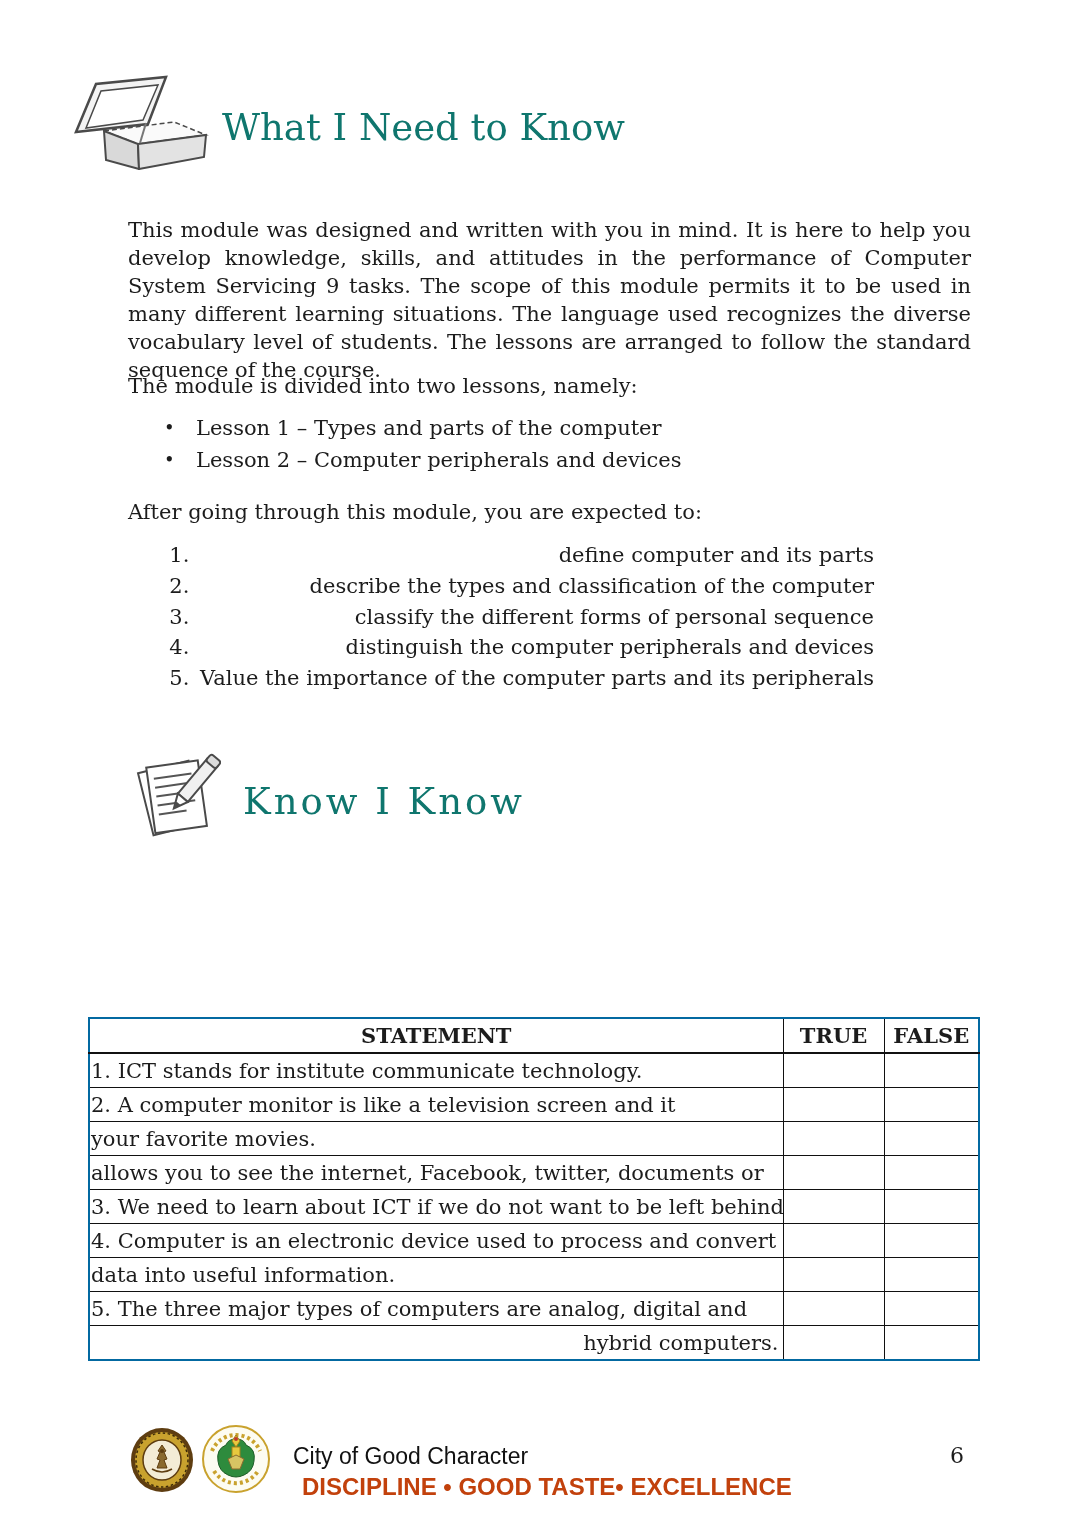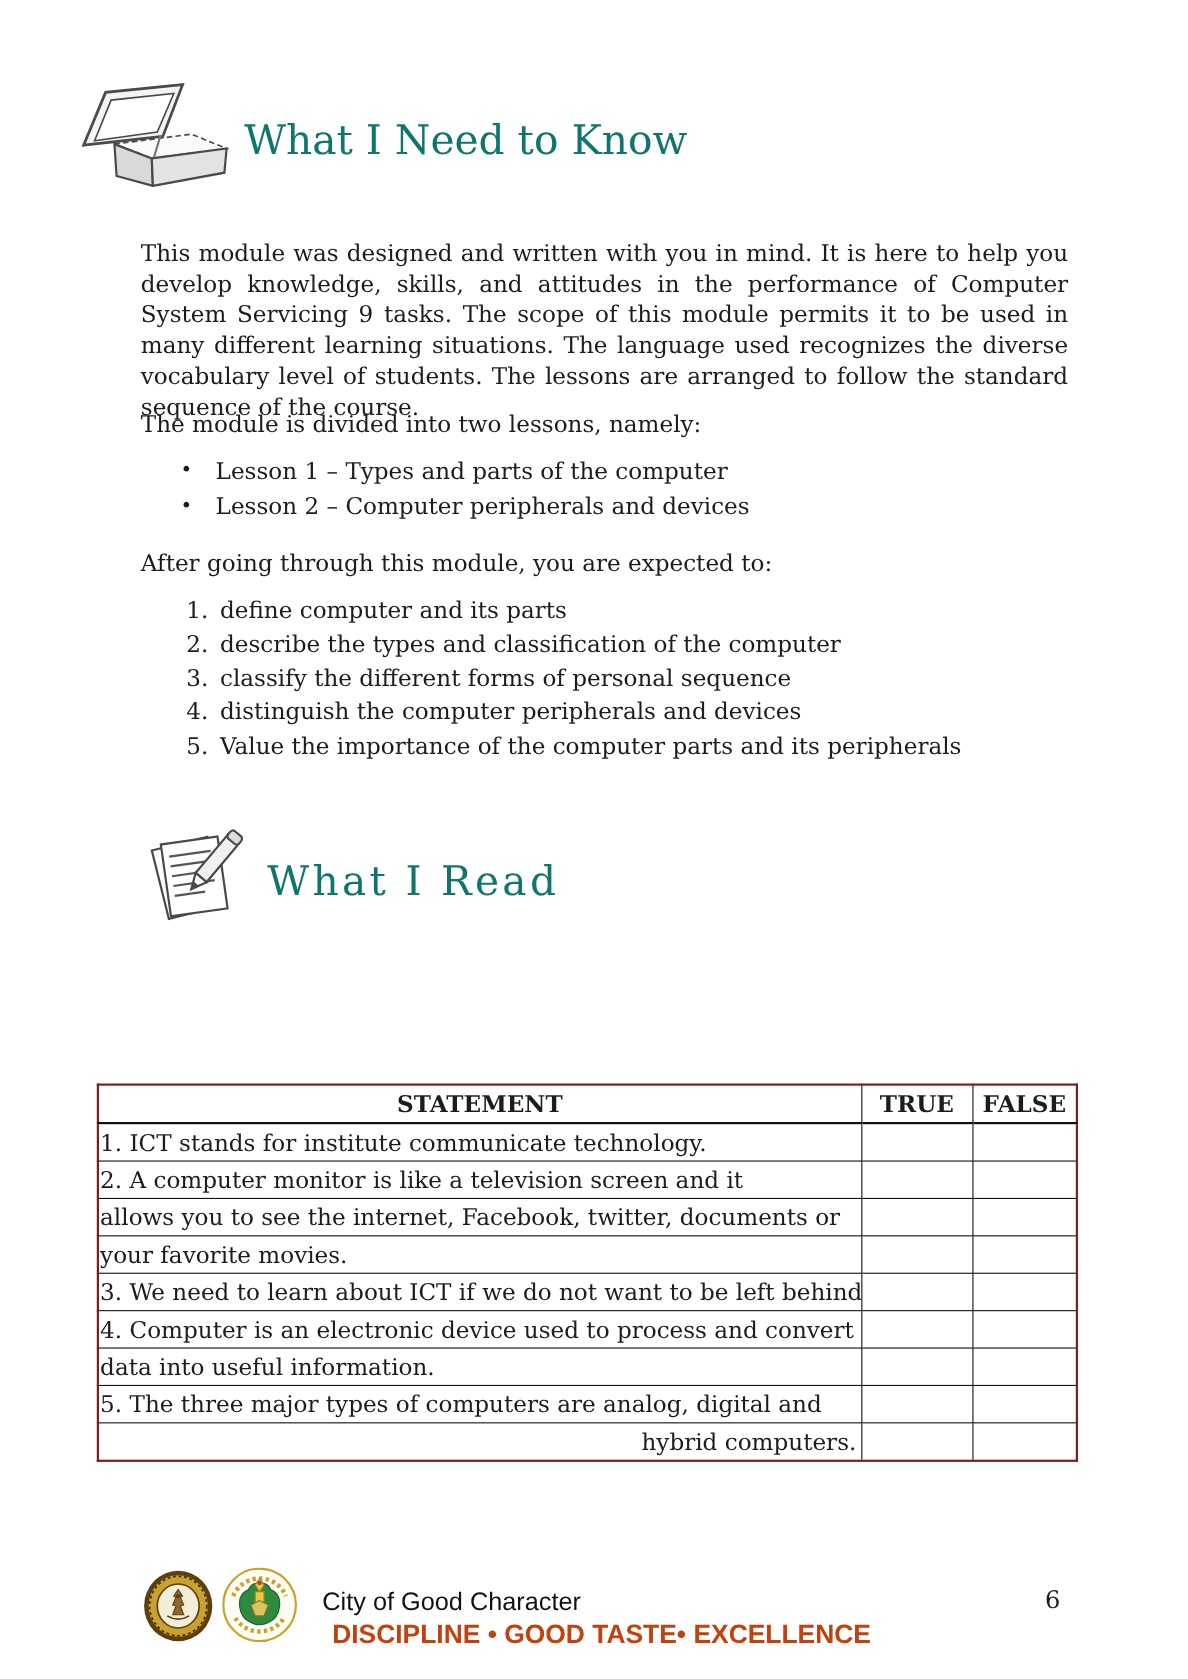--- a/index.html
+++ b/index.html
@@ -34,38 +34,38 @@
   ul.lessons li{
     font-size:21px;line-height:32px;
     padding-left:36px;position:relative;
   }
   ul.lessons li::before{
     content:"•";
     position:absolute;left:4px;top:0;
     font-size:18px;
   }
   ol.objectives{
-    margin:0;padding:0 0 0 36px;
+    margin:0;padding:0 0 0 36px;text-align:right;
   }
   ol.objectives li{
     font-size:21px;line-height:30.8px;
     padding-left:4px;
   }
 
   
   table.quiz{
     border-collapse:collapse;
     width:890px;
     table-layout:fixed;
     font-size:21px;
   }
   table.quiz,table.quiz td,table.quiz th{
     border:1px solid #111;
   }
-  table.quiz{border:2px solid #7f1d1d;}
+  table.quiz{border:2px solid #0369a1;margin-top:32px;}
   table.quiz th{
     height:33px;
     font-weight:700;
     text-align:center;
     border-bottom:2px solid #111;
     padding:0;
   }
   table.quiz td{
     height:33px;
     padding:0 4px 0 1px;
@@ -154,21 +154,21 @@
       </g>
 
       <g transform="rotate(40 60 40)">
         <rect x="52" y="8" width="13" height="46" fill="#f0f0f0" stroke="#4a4a4a" stroke-width="2"></rect>
         <rect x="52" y="2" width="13" height="9" rx="3" fill="#dcdcdc" stroke="#4a4a4a" stroke-width="2"></rect>
         <polygon points="52,54 65,54 58.5,68" fill="#ffffff" stroke="#4a4a4a" stroke-width="2"></polygon>
         <polygon points="56,61 61,61 58.5,68" fill="#4a4a4a"></polygon>
       </g>
     </svg>
   </div>
-  <div class="abs h-title h2-title" style="left:243px;top:782px;">What I Read</div>
+  <div class="abs h-title h2-title" style="left:243px;top:782px;">Know I Know</div>
 
 
   <table class="quiz abs" style="left:88px;top:985px;">
     <colgroup>
       <col style="width:694px">
       <col style="width:101px">
       <col style="width:95px">
     </colgroup>
     <thead>
       <tr>
@@ -182,26 +182,26 @@
           <td class="indent-0">1. ICT stands for institute communicate technology.</td>
           <td></td>
           <td></td>
         </tr>
         <tr>
           <td class="indent-0">2. A computer monitor is like a television screen and it</td>
           <td></td>
           <td></td>
         </tr>
         <tr>
+          <td class="indent-0">your favorite movies.</td>
+          <td></td>
+          <td></td>
+        </tr>
+        <tr>
           <td class="indent-1">allows you to see the internet, Facebook, twitter, documents or</td>
-          <td></td>
-          <td></td>
-        </tr>
-        <tr>
-          <td class="indent-0">your favorite movies.</td>
           <td></td>
           <td></td>
         </tr>
         <tr>
           <td class="indent-0">3. We need to learn about ICT if we do not want to be left behind</td>
           <td></td>
           <td></td>
         </tr>
         <tr>
           <td class="indent-0">4. Computer is an electronic device used to process and convert</td>

